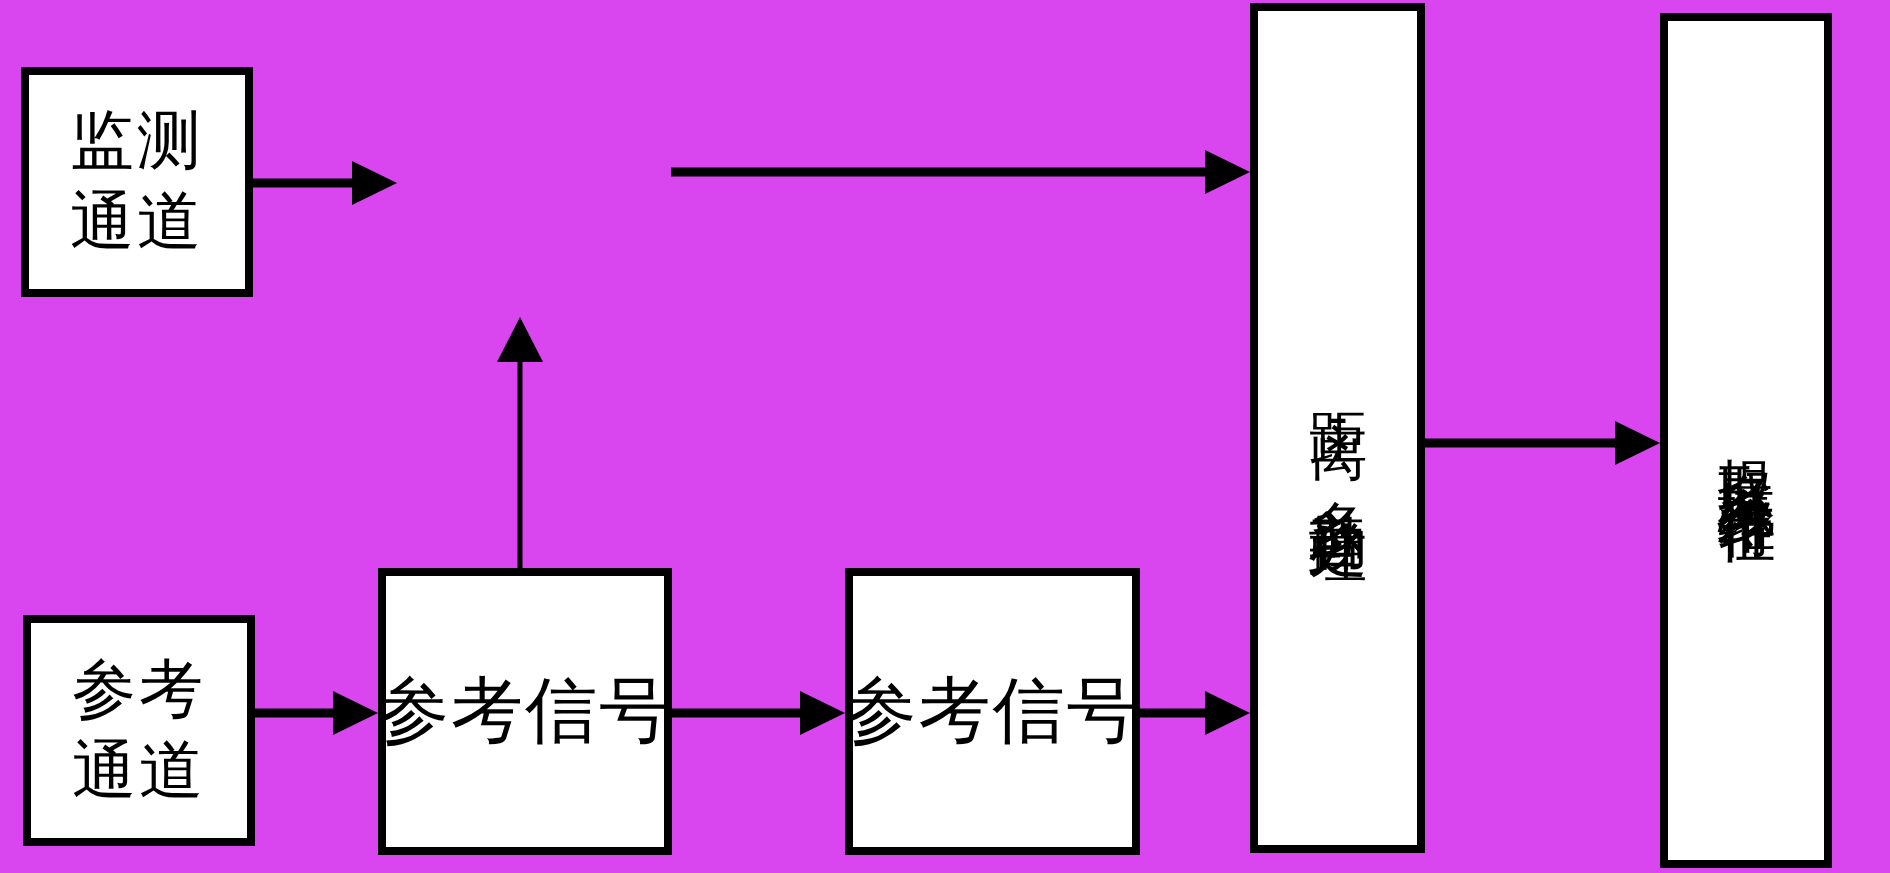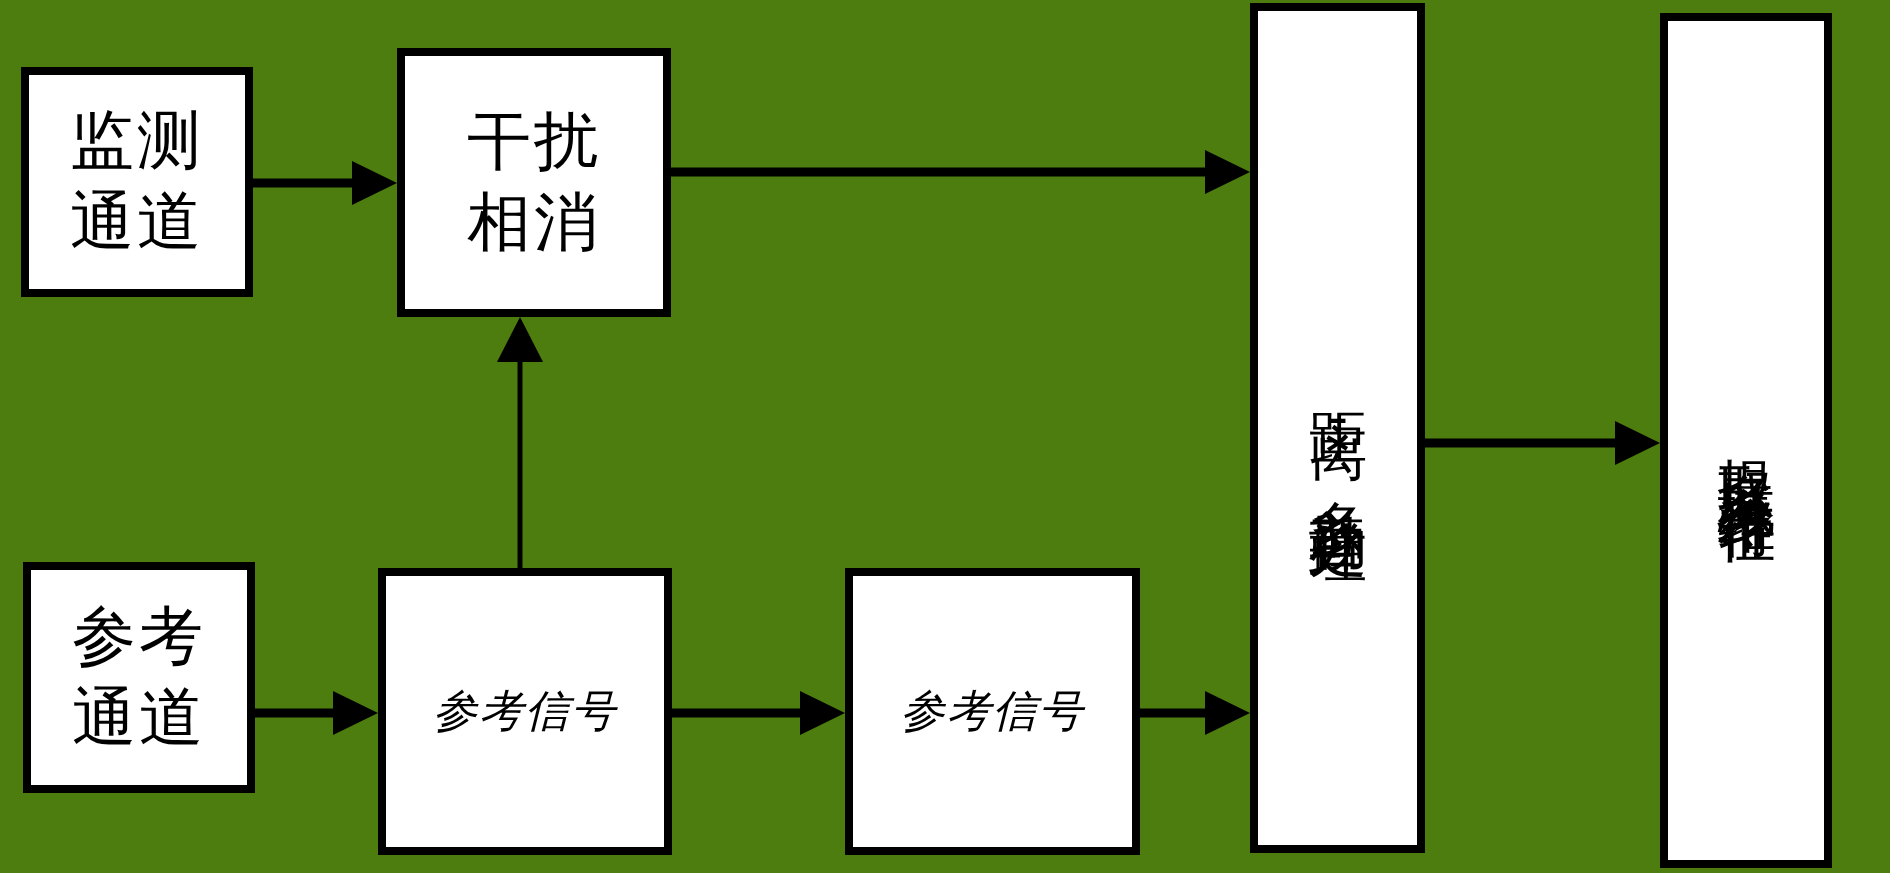--- a/index.html
+++ b/index.html
@@ -4,21 +4,21 @@
 <style>
   html, body {
     margin: 0;
     padding: 0;
     background: #ffffff;
   }
   .canvas {
     position: relative;
     width: 1890px;
     height: 873px;
-    background: #4d7c0f;
+    background: #d946ef;
     overflow: hidden;
     font-family: "Liberation Serif", "DejaVu Serif", serif;
     color: #000000;
   }
   .node {
     position: absolute;
     box-sizing: border-box;
     border: 8px solid #000000;
     background: #ffffff;
     display: flex;
@@ -27,37 +27,36 @@
     justify-content: center;
     text-align: center;
   }
   .h-label {
     font-size: 64px;
     line-height: 1.26;
     letter-spacing: 3px;
     white-space: nowrap;
   }
   .h-label-sm {
-    font-size: 44px;
+    font-size: 72px;
     line-height: 1.3;
     letter-spacing: 2px;
     white-space: nowrap;
-    font-style: italic;
   }
   .v-label {
     writing-mode: vertical-rl;
     text-orientation: upright;
     font-size: 58px;
     letter-spacing: 7px;
     line-height: 1.0;
   }
   
   .n-monitor      { left: 21px;   top: 67px;  width: 232px; height: 230px; }
   .n-cancel       { left: 397px;  top: 48px;  width: 274px; height: 269px; }
-  .n-refchan      { left: 23px;   top: 562px; width: 232px; height: 231px; }
+  .n-refchan      { left: 23px;   top: 615px; width: 232px; height: 231px; }
   .n-purify       { left: 378px;  top: 568px; width: 294px; height: 287px; }
   .n-preproc      { left: 845px;  top: 568px; width: 295px; height: 287px; }
   .n-rangedoppler { left: 1250px; top: 3px;   width: 175px; height: 850px; }
   .n-feature      { left: 1660px; top: 13px;  width: 172px; height: 855px; }
   .arrows {
     position: absolute;
     left: 0;
     top: 0;
     pointer-events: none;
   }
@@ -65,24 +64,20 @@
 </head>
 <body>
 
 <div class="canvas">
 
   <div class="node n-monitor">
     <div class="h-label">监测</div>
     <div class="h-label">通道</div>
   </div>
 
-  <div class="node n-cancel">
-    <div class="h-label">干扰</div>
-    <div class="h-label">相消</div>
-  </div>
 
   <div class="node n-refchan">
     <div class="h-label">参考</div>
     <div class="h-label">通道</div>
   </div>
 
   <div class="node n-purify">
     <div class="h-label-sm">参考信号</div>
   </div>
 

